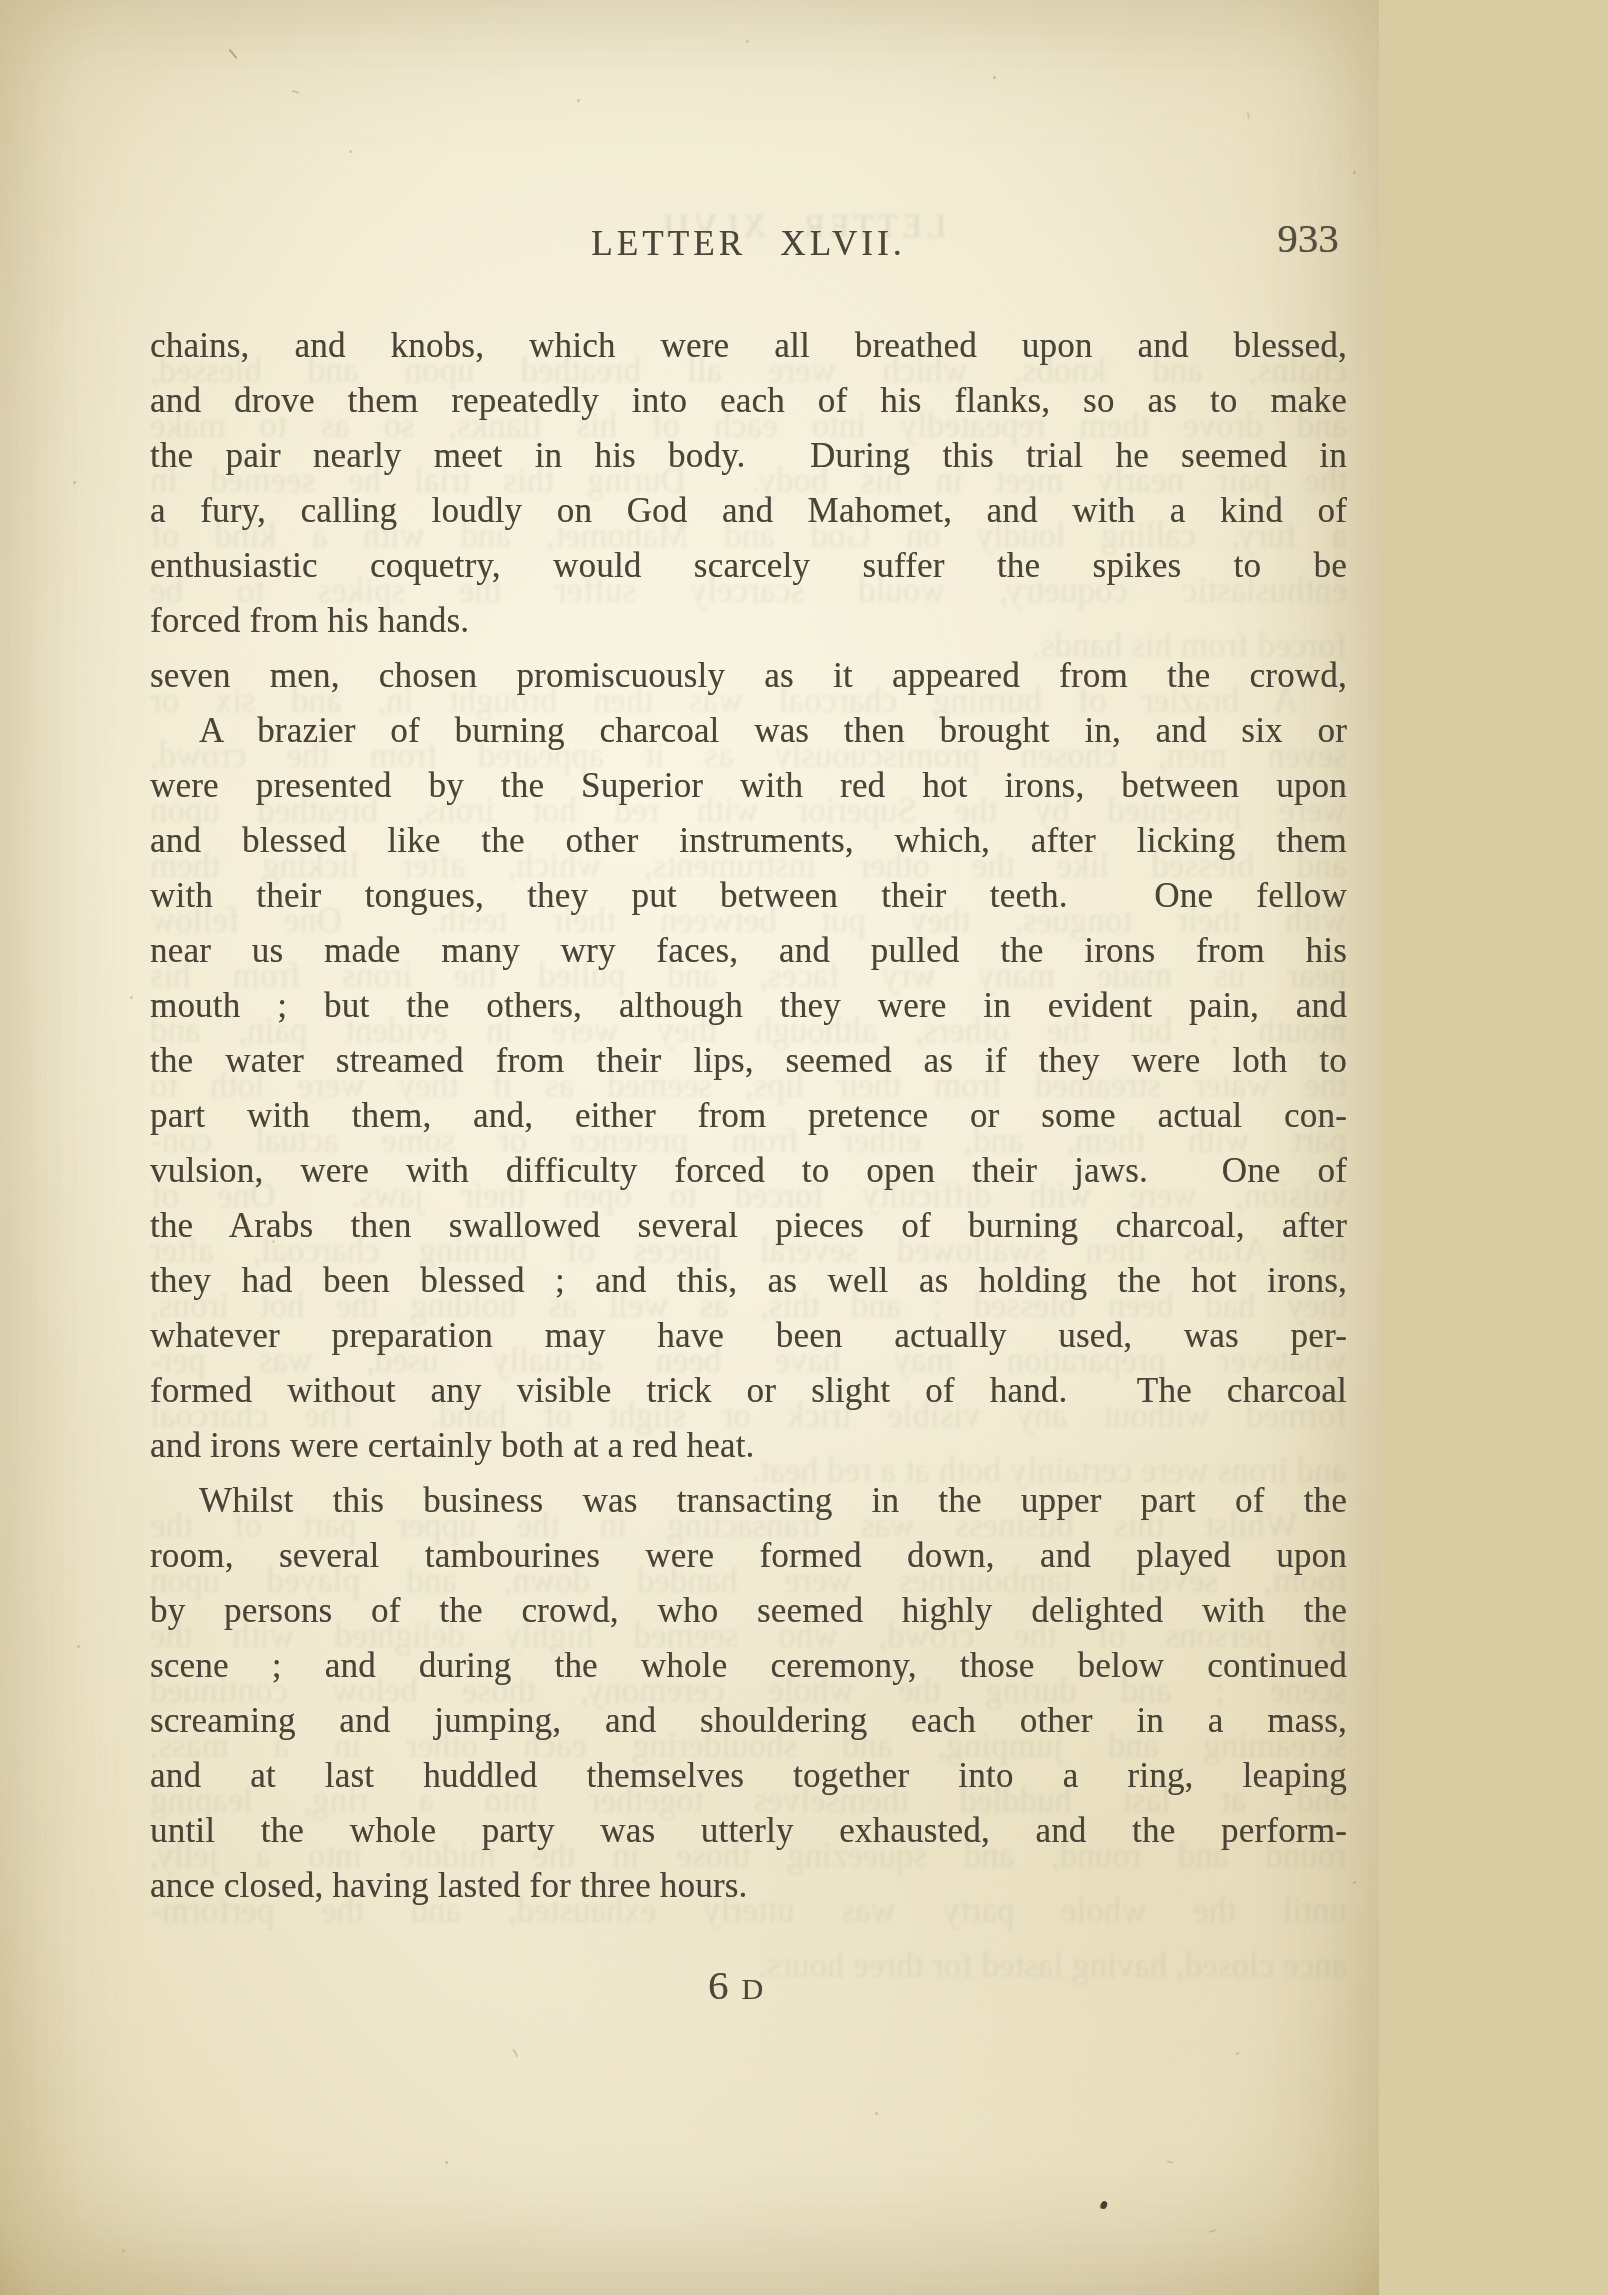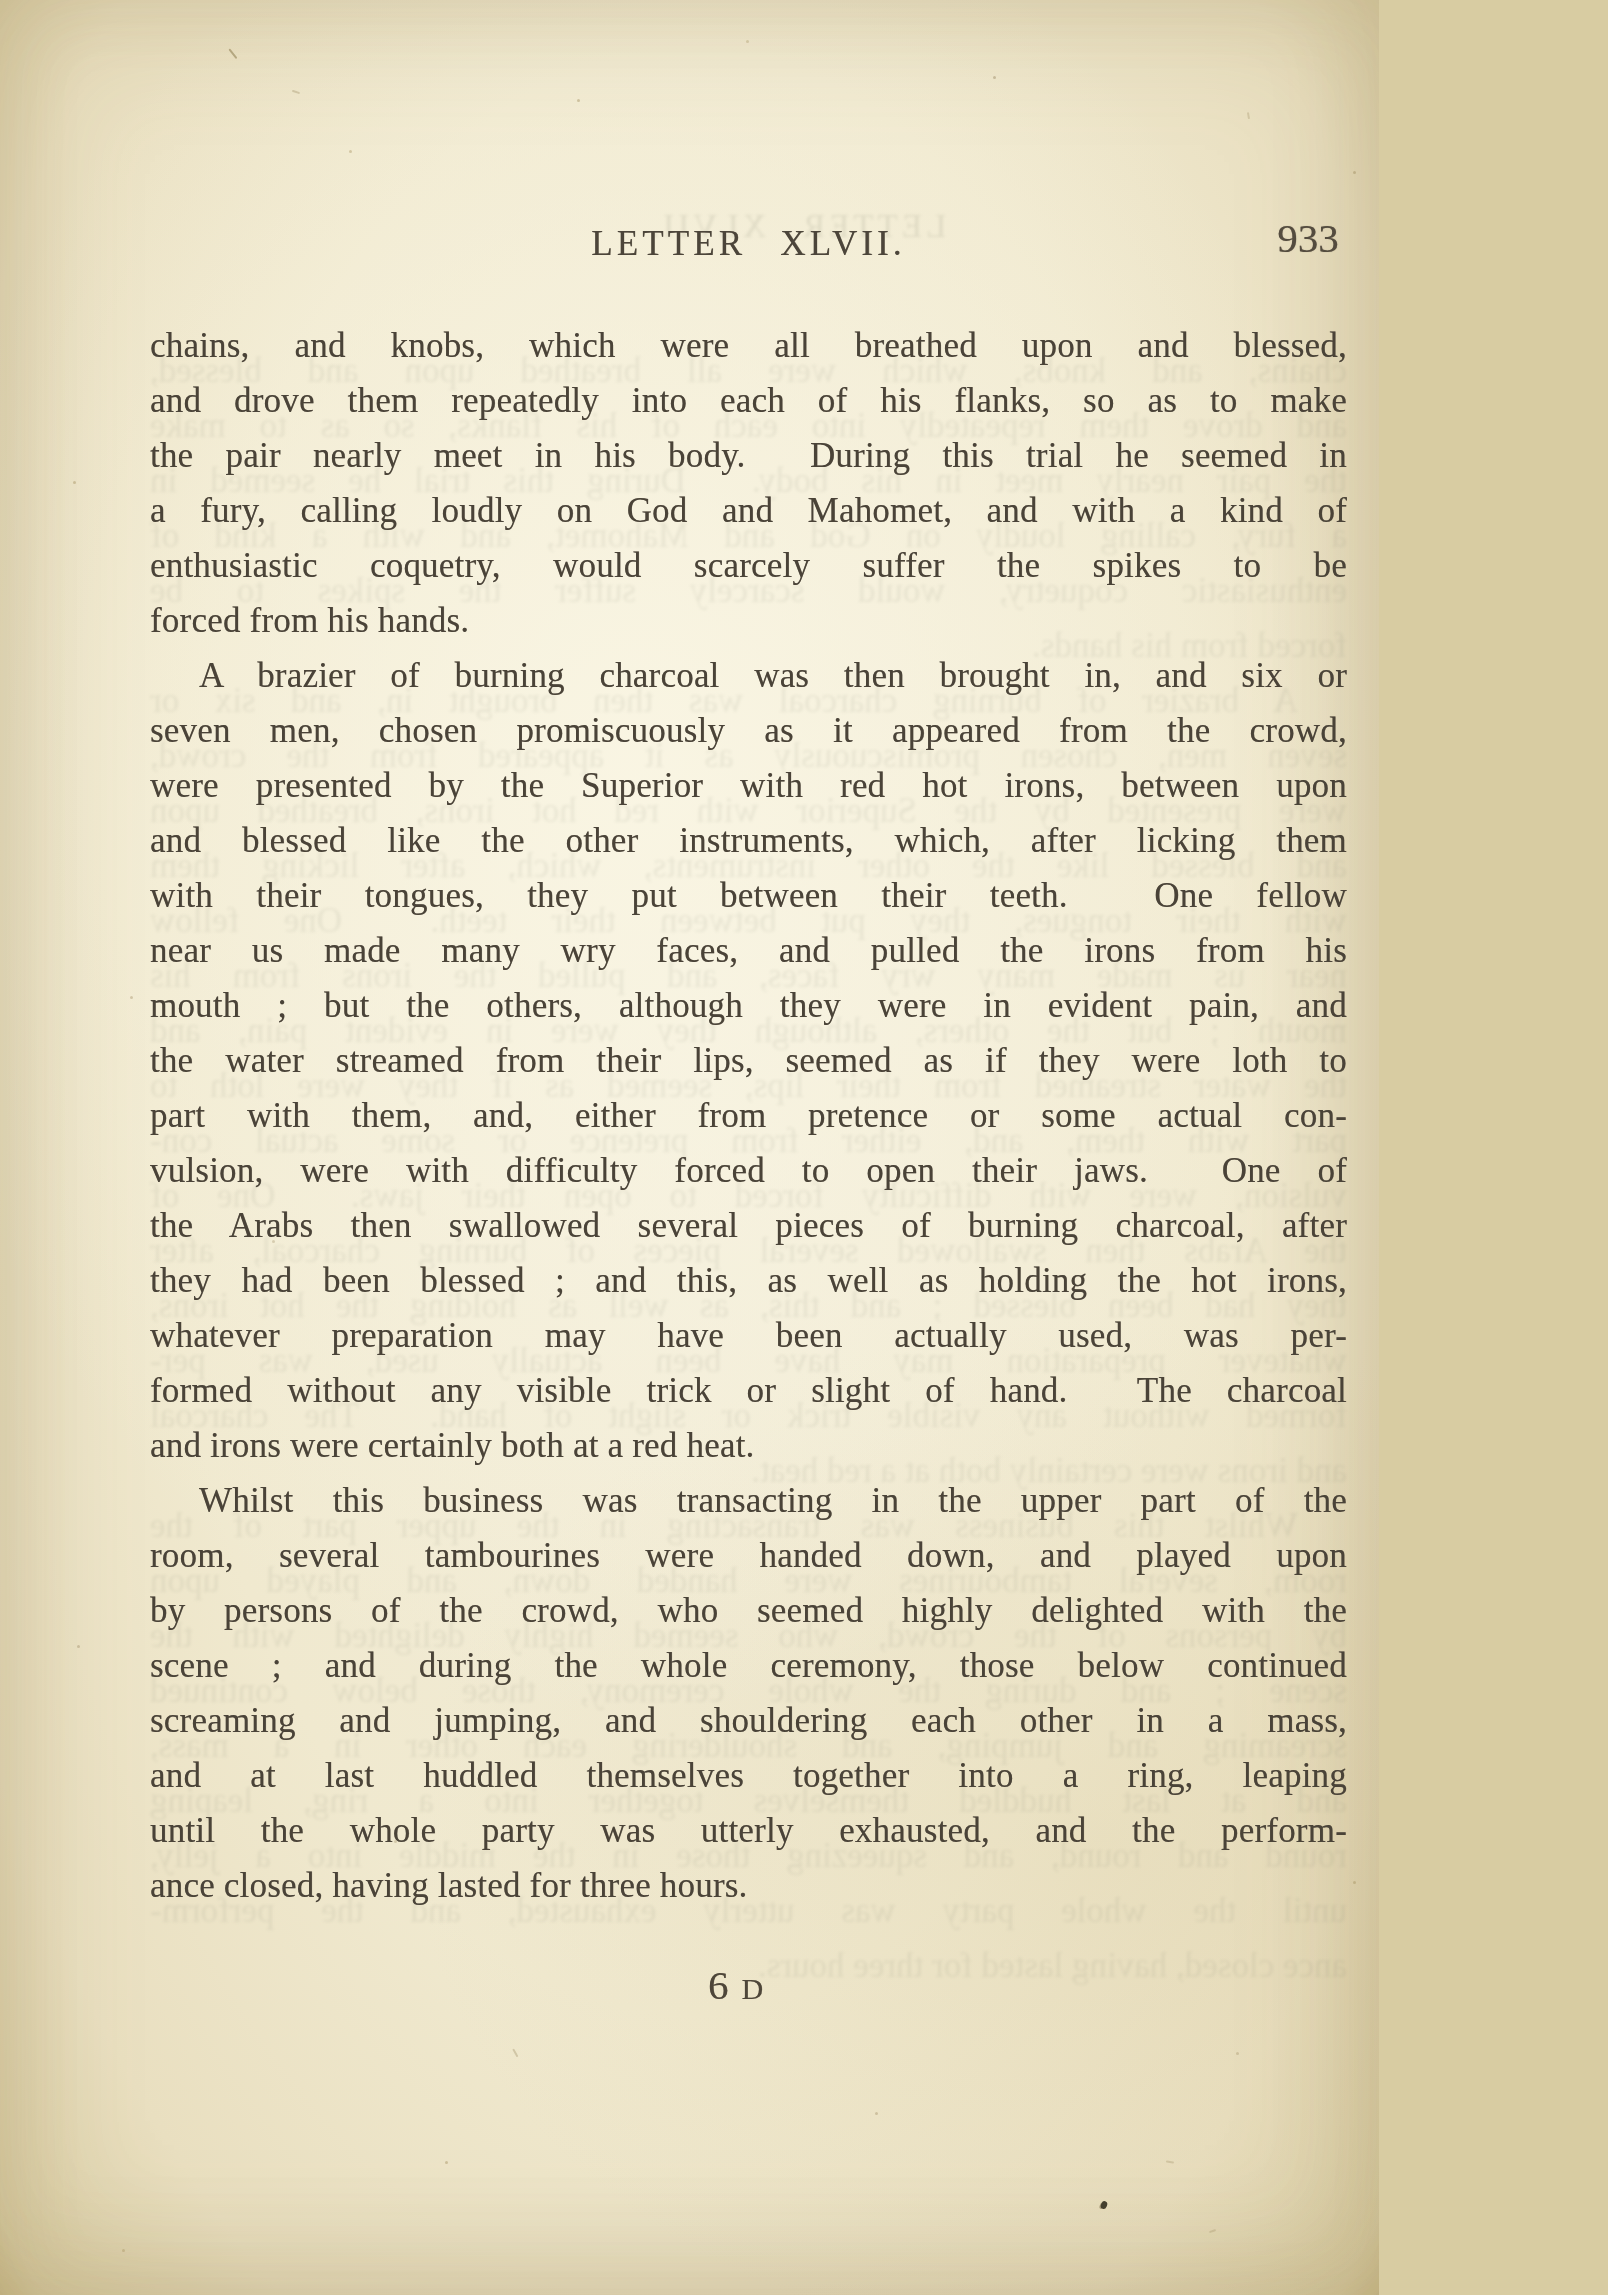--- a/index.html
+++ b/index.html
@@ -180,37 +180,37 @@
       <div class="line last">ance closed, having lasted for three hours.</div>
     </div>
 
   <div class="body-text">
       <div class="line">chains, and knobs, which were all breathed upon and blessed,</div>
       <div class="line">and drove them repeatedly into each of his flanks, so as to make</div>
       <div class="line">the pair nearly meet in his body.  During this trial he seemed in</div>
       <div class="line">a fury, calling loudly on God and Mahomet, and with a kind of</div>
       <div class="line">enthusiastic coquetry, would scarcely suffer the spikes to be</div>
       <div class="line last">forced from his hands.</div>
+      <div class="line">seven men, chosen promiscuously as it appeared from the crowd,</div>
       <div class="line indent">A brazier of burning charcoal was then brought in, and six or</div>
-      <div class="line">seven men, chosen promiscuously as it appeared from the crowd,</div>
       <div class="line">were presented by the Superior with red hot irons, between upon</div>
       <div class="line">and blessed like the other instruments, which, after licking them</div>
       <div class="line">with their tongues, they put between their teeth.  One fellow</div>
       <div class="line">near us made many wry faces, and pulled the irons from his</div>
       <div class="line">mouth ; but the others, although they were in evident pain, and</div>
       <div class="line">the water streamed from their lips, seemed as if they were loth to</div>
       <div class="line">part with them, and, either from pretence or some actual con-</div>
       <div class="line">vulsion, were with difficulty forced to open their jaws.  One of</div>
       <div class="line">the Arabs then swallowed several pieces of burning charcoal, after</div>
       <div class="line">they had been blessed ; and this, as well as holding the hot irons,</div>
       <div class="line">whatever preparation may have been actually used, was per-</div>
       <div class="line">formed without any visible trick or slight of hand.  The charcoal</div>
       <div class="line last">and irons were certainly both at a red heat.</div>
       <div class="line indent">Whilst this business was transacting in the upper part of the</div>
-      <div class="line">room, several tambourines were handed down, and played upon</div>
+      <div class="line">room, several tambourines were formed down, and played upon</div>
       <div class="line">by persons of the crowd, who seemed highly delighted with the</div>
       <div class="line">scene ; and during the whole ceremony, those below continued</div>
       <div class="line">screaming and jumping, and shouldering each other in a mass,</div>
       <div class="line">and at last huddled themselves together into a ring, leaping</div>
       <div class="line">until the whole party was utterly exhausted, and the perform-</div>
       <div class="line last">ance closed, having lasted for three hours.</div>
     </div>
 
   <div class="signature">
     <span class="sig-number">6</span><span class="sig-letter">D</span>

